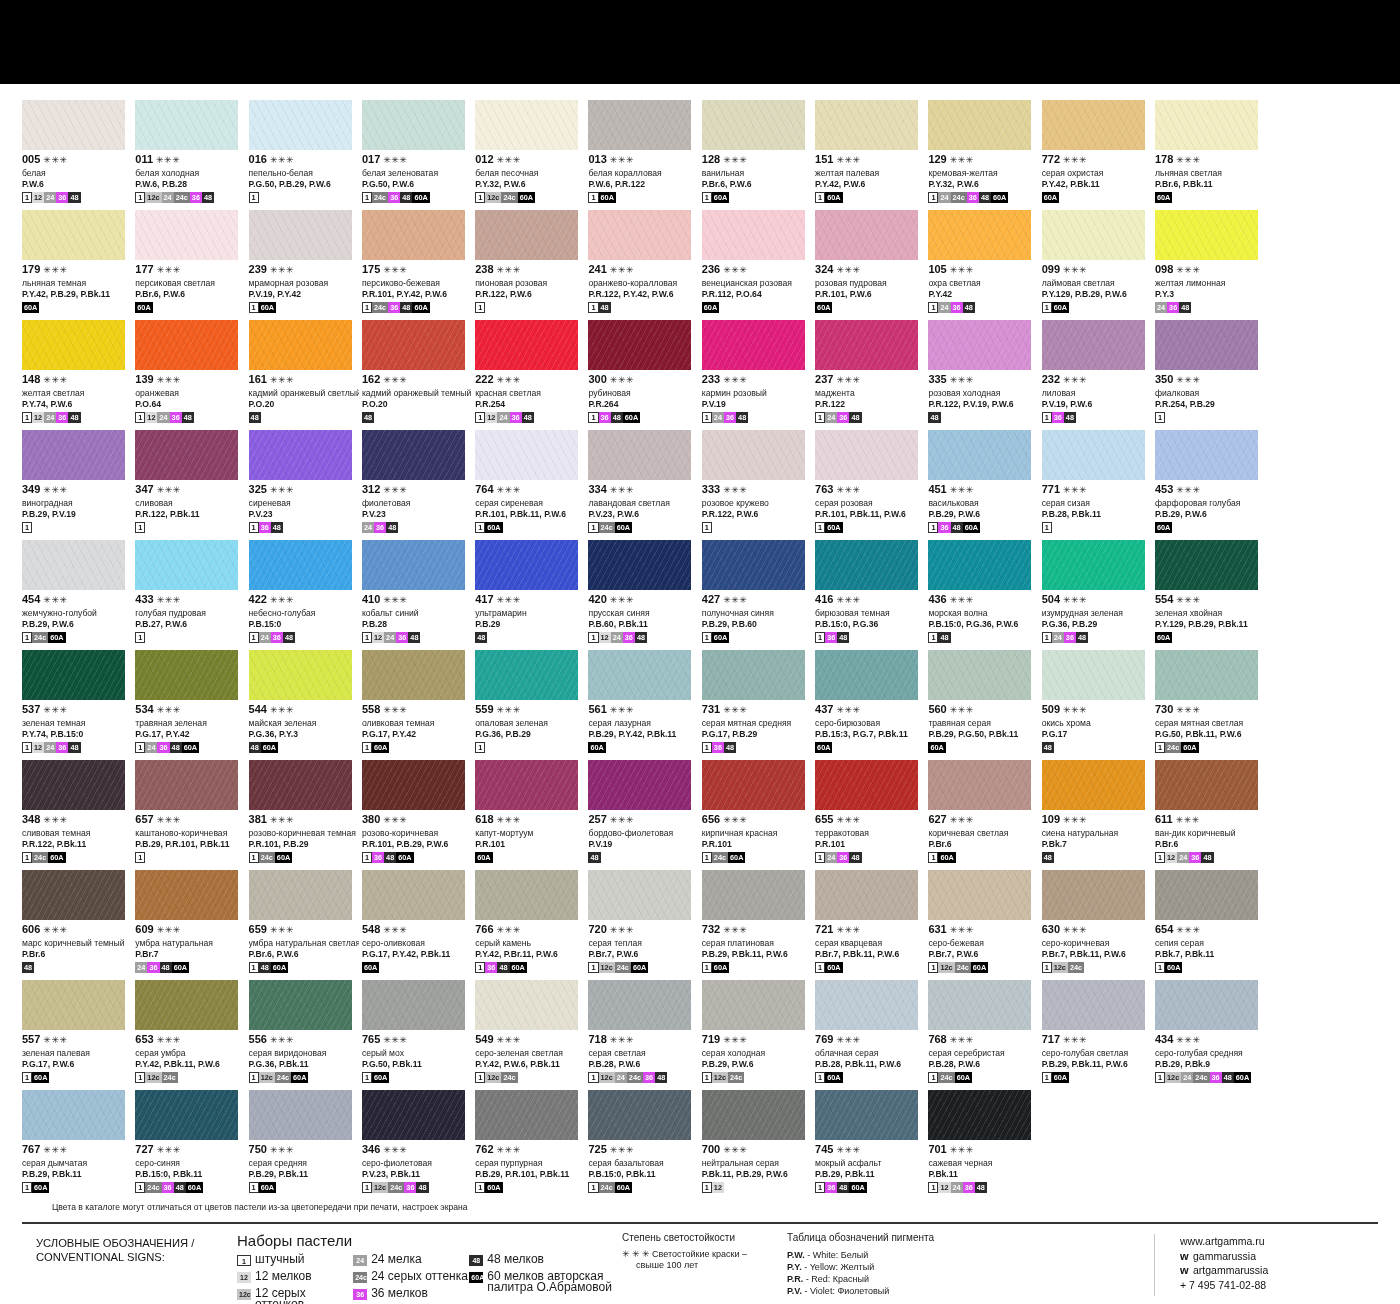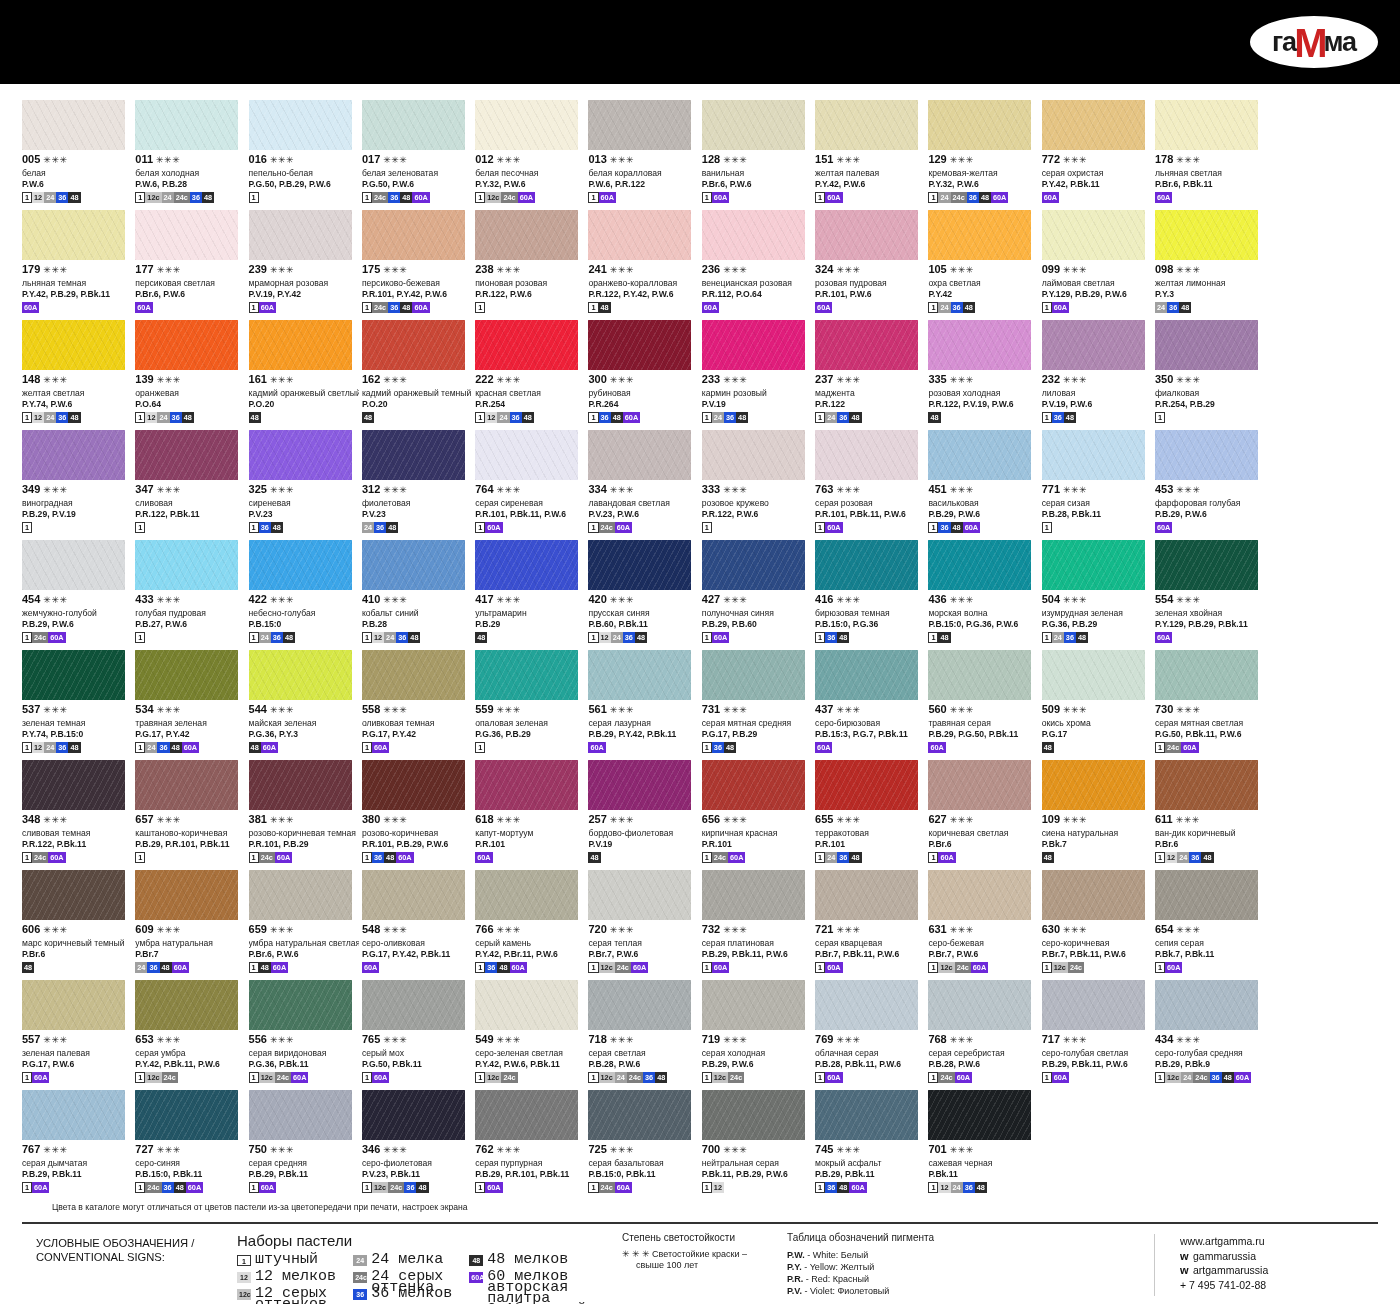--- a/index.html
+++ b/index.html
@@ -90,23 +90,23 @@
     font-size:7.3px;line-height:11px;height:11px;
     padding:0 2px;min-width:9px;text-align:center;
     font-weight:bold;
     box-sizing:border-box;
   }
   .b-1{background:#ffffff;color:#111;border:1px solid #333;line-height:9px;}
   .b-12{background:#dcdcdc;color:#222;}
   .b-12c{background:#c4c4c4;color:#222;}
   .b-24{background:#a0a0a0;color:#fff;}
   .b-24c{background:#7d7d7d;color:#fff;}
-  .b-36{background:#1d4ed8;color:#fff;}
+  .b-36{background:#d946ef;color:#fff;}
   .b-48{background:#2b2b2b;color:#fff;}
-  .b-60A{background:#6d28d9;color:#fff;}
+  .b-60A{background:#000000;color:#fff;}
 
   
   .disclaimer{
     position:absolute;left:24px;top:1202px;
     font-size:8.6px;color:#1a1a1a;margin-left:28px;
   }
   .rule{
     position:absolute;left:22px;top:1222px;width:1356px;height:2px;background:#333;
   }
 
@@ -121,21 +121,21 @@
   }
   .leg-sets{position:absolute;left:215px;top:0px;width:380px;}
   .leg-sets .h{font-size:15px;color:#1a1a1a;margin-bottom:5px;}
   .setgrid{display:flex;}
   .setcol{width:118px;}
   .setrow{display:flex;align-items:flex-start;height:16px;margin-bottom:1px;}
   .setrow .sb{
     width:14px;height:11px;margin-right:4px;margin-top:1px;flex:none;
     font-size:7px;line-height:11px;text-align:center;font-weight:bold;box-sizing:border-box;
   }
-  .setrow .st{font-size:15px;line-height:11px;color:#1a1a1a;font-family:Liberation Mono, monospace;}
+  .setrow .st{font-size:12px;line-height:11px;color:#1a1a1a;}
   .setcol.wide{width:150px;}
   .lightfast{position:absolute;left:600px;top:0px;width:160px;}
   .lightfast .h{font-size:10px;color:#1a1a1a;margin-bottom:6px;}
   .lightfast .t{font-size:9px;line-height:11px;color:#1a1a1a;}
   .lightfast .t .ind{display:block;padding-left:14px;}
   .pigtable{position:absolute;left:765px;top:0px;width:360px;}
   .pigtable .h{font-size:10px;color:#1a1a1a;margin-bottom:6px;}
   .pigcols{display:flex;}
   .pigcol{width:160px;}
   .pigrow{font-size:9px;line-height:12px;color:#1a1a1a;white-space:nowrap;}
@@ -146,28 +146,20 @@
   .vk{
     display:inline-block;width:13px;font-weight:bold;font-size:11px;
   }
 </style>
 </head>
 <body>
 
 <div class="page">
 
   <div class="header">
-    <div class="logo">
-      <div class="logo-oval"></div>
-      <div class="logo-text">
-        <span class="logo-g">га</span>
-          <span class="logo-m">М</span>
-          <span class="logo-a">ма</span>
-      </div>
-    </div>
   </div>
 
   <div class="grid" id="grid">
       <div class="row">
         <div class="cell">
           <div class="swatch" style="background: rgb(233, 226, 221);"></div>
           <div class="code-line">
             <span class="code">005</span>
             <span class="stars">✳✳✳</span>
           </div>

